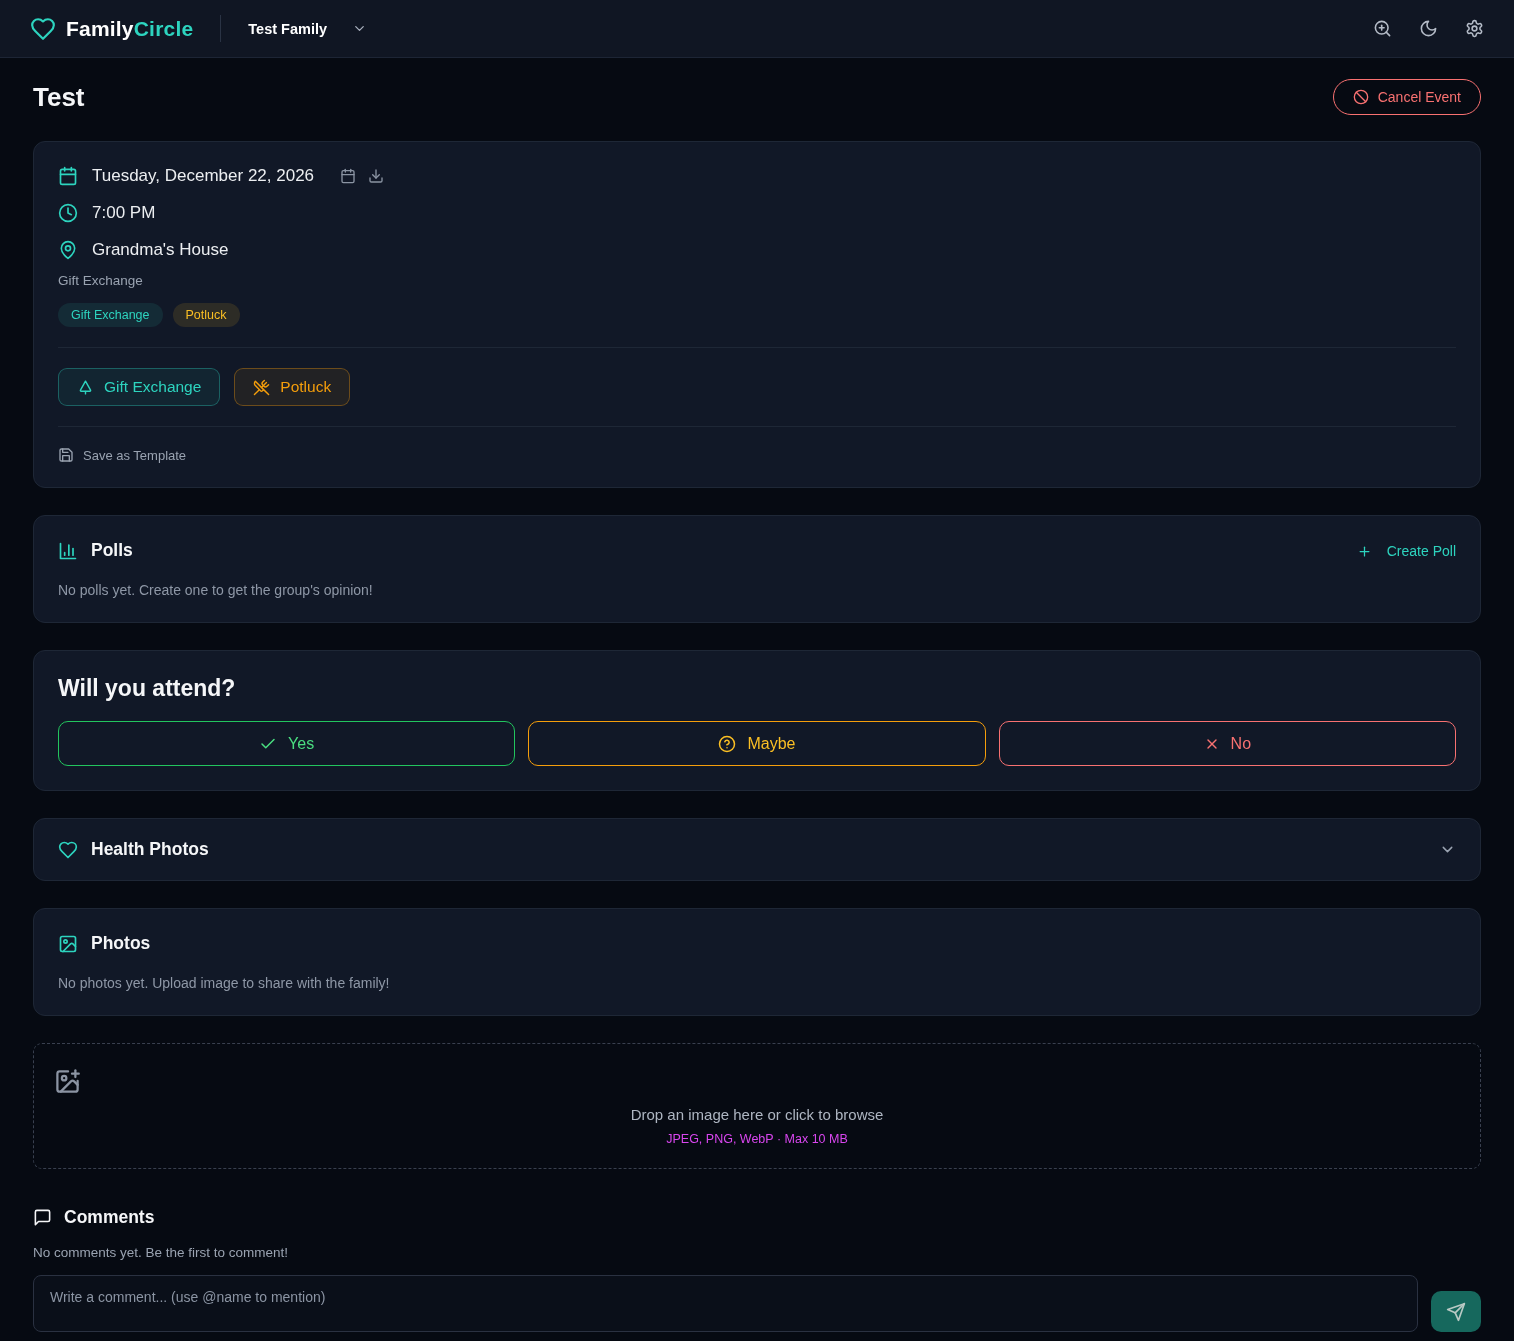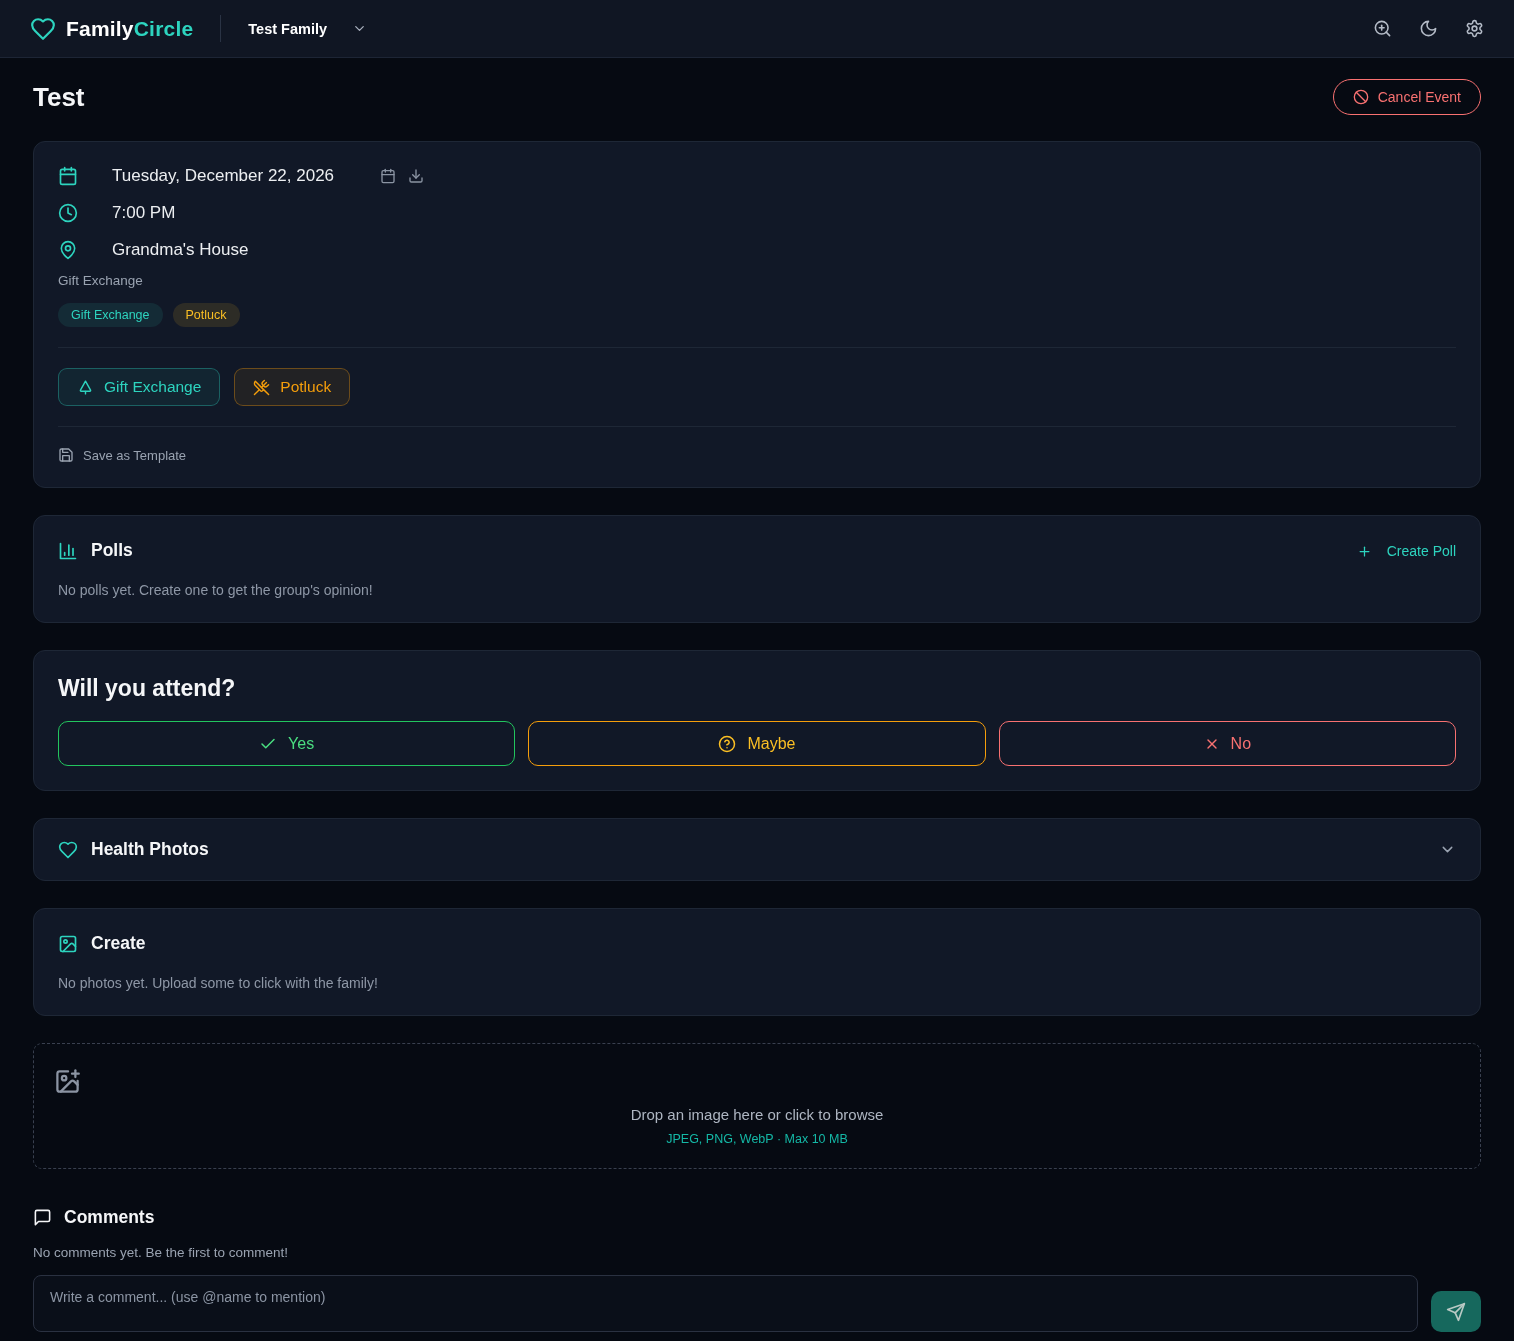--- a/index.html
+++ b/index.html
@@ -45,21 +45,21 @@
 
   .card {
     background: #111827;
     border: 1px solid #1e2736;
     border-radius: 12px;
     margin-top: 27px;
   }
 
   
   .event-card { padding: 24px; margin-top: 26px; }
-  .detail-row { display: flex; align-items: center; gap: 34px; margin-bottom: 17px; font-size: 17px; color: #eceef1; }
+  .detail-row { display: flex; align-items: center; gap: 14px; margin-bottom: 17px; font-size: 17px; color: #eceef1; }
   .detail-row .dicon { color: #2dd4bf; }
   .mini-actions { display: flex; align-items: center; gap: 12px; margin-left: 12px; color: #8b94a3; }
   .mini-actions .abtn { cursor: pointer; display: flex; }
   .event-desc { margin-top: 13px; font-size: 13.5px; color: #9aa3b1; }
   .tags-row { display: flex; gap: 10px; margin-top: 15px; }
   .tag { border-radius: 9999px; padding: 5px 13px; font-size: 12.5px; }
   .tag-teal { color: #2dd4bf; background: rgba(45,212,191,.10); }
   .tag-amber { color: #fbbf24; background: rgba(251,191,36,.12); }
   .card-divider { border: none; border-top: 1px solid #1e2736; margin: 20px 0; }
   .feature-row { display: flex; gap: 14px; }
@@ -99,21 +99,21 @@
   .health-chev { color: #9aa3b1; }
 
   
   .dropzone {
     margin-top: 27px;
     border: 1.5px dashed #39404f; border-radius: 9px;
     padding: 24px 20px 22px; text-align: center; cursor: pointer;
   }
   .dropzone .dz-icon { color: #8b94a3; margin: 0 auto; width: 27px; }
   .dz-line1 { margin-top: 11px; font-size: 15px; color: #aeb6c2; }
-  .dz-line2 { margin-top: 9px; font-size: 12.5px; color: #14b8a6; }
+  .dz-line2 { margin-top: 9px; font-size: 12.5px; color: #d946ef; }
 
   
   .comments { margin-top: 38px; }
   .comments-head { display: flex; align-items: center; gap: 12px; color: #f5f6f8; }
   .comments-title { font-size: 17.5px; font-weight: bold; }
   .comments-empty { margin-top: 17px; font-size: 13.5px; color: #9aa3b1; }
   .comment-input-row { margin-top: 15px; display: flex; align-items: flex-end; gap: 13px; }
   .comment-textarea {
     flex: 1; height: 57px; resize: none;
     background: #0a0f19; border: 1px solid #2a3141; border-radius: 8px;
@@ -357,23 +357,23 @@
 
   <section class="card section-card">
     <div class="section-title-wrap">
       <span class="sicon">
         <svg class="ic" width="20" height="20" viewBox="0 0 24 24">
             <rect x="3" y="3" width="18" height="18" rx="2"></rect>
             <circle cx="9" cy="9" r="2"></circle>
             <path d="m21 15-3.086-3.086a2 2 0 0 0-2.828 0L6 21"></path>
           </svg>
       </span>
-      <span class="section-title">Create</span>
-    </div>
-    <p class="empty-msg">No photos yet. Upload some to click with the family!</p>
+      <span class="section-title">Photos</span>
+    </div>
+    <p class="empty-msg">No photos yet. Upload image to share with the family!</p>
   </section>
 
   <div class="dropzone">
     <span class="dz-icon">
       <svg class="ic" width="27" height="27" viewBox="0 0 24 24">
           <path d="M16 5h6"></path>
           <path d="M19 2v6"></path>
           <path d="M21 11.5V19a2 2 0 0 1-2 2H5a2 2 0 0 1-2-2V5a2 2 0 0 1 2-2h7.5"></path>
           <circle cx="9" cy="9" r="2"></circle>
           <path d="m21 15-3.086-3.086a2 2 0 0 0-2.828 0L6 21"></path>

